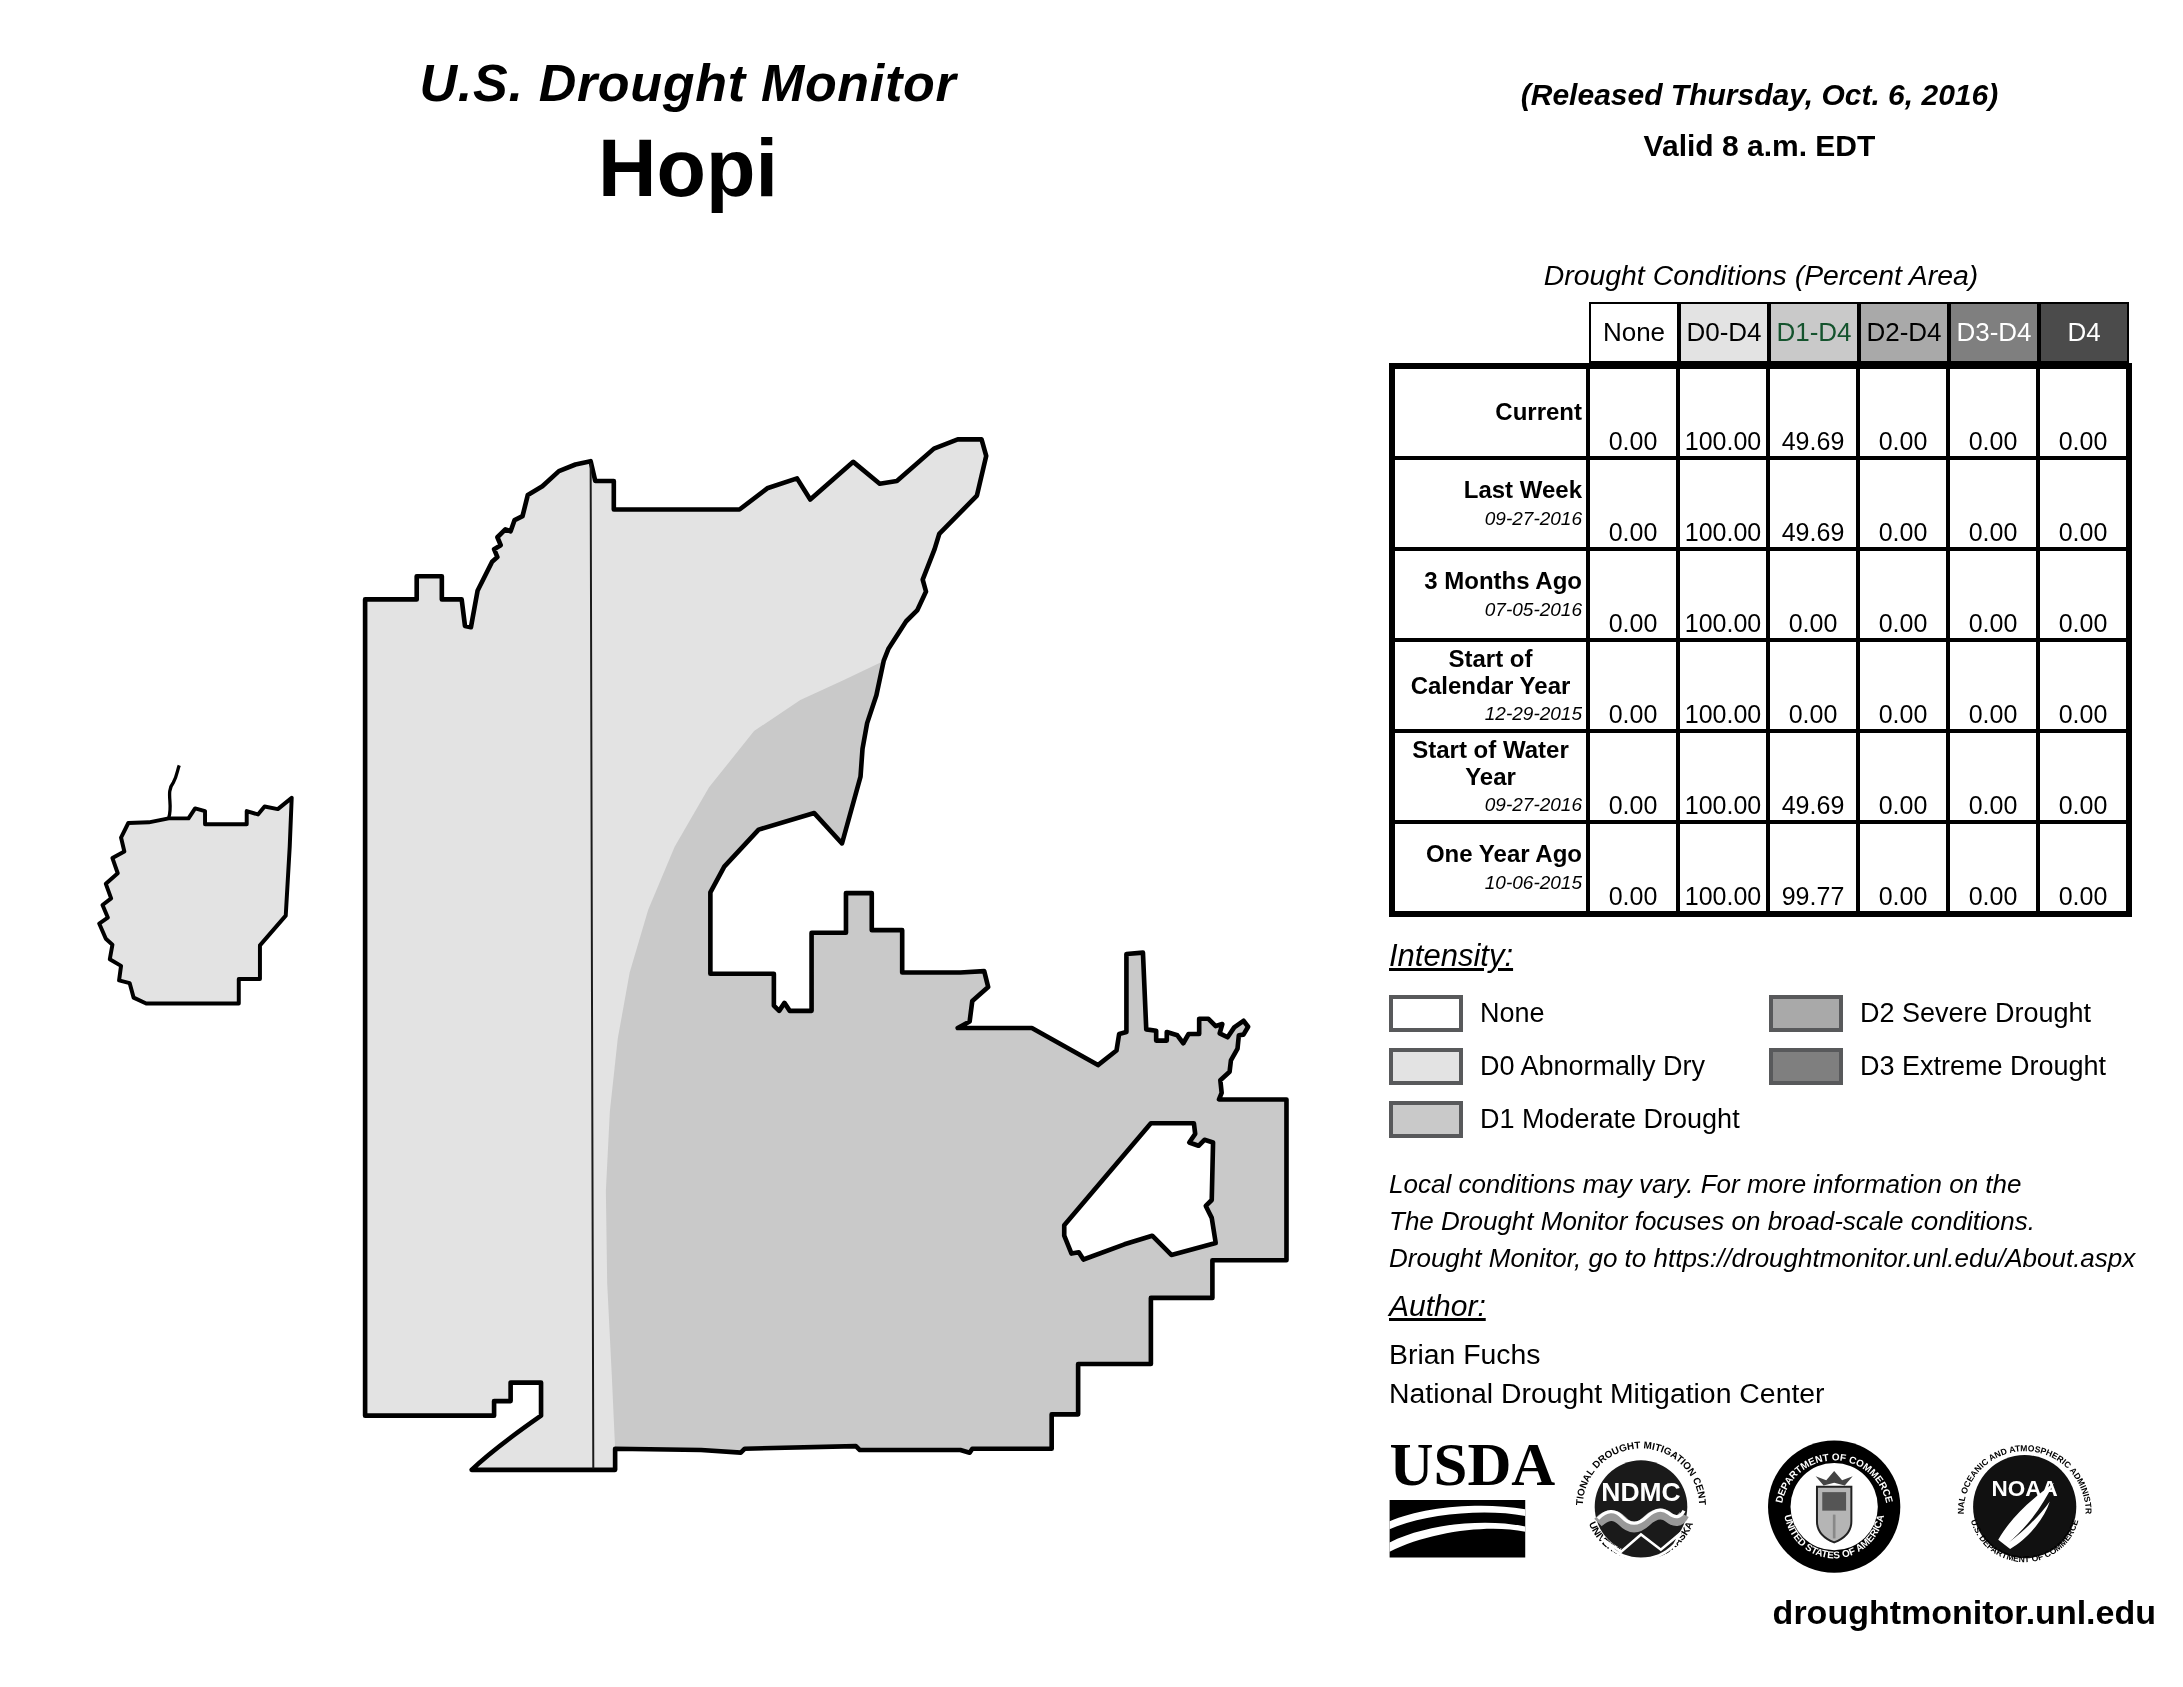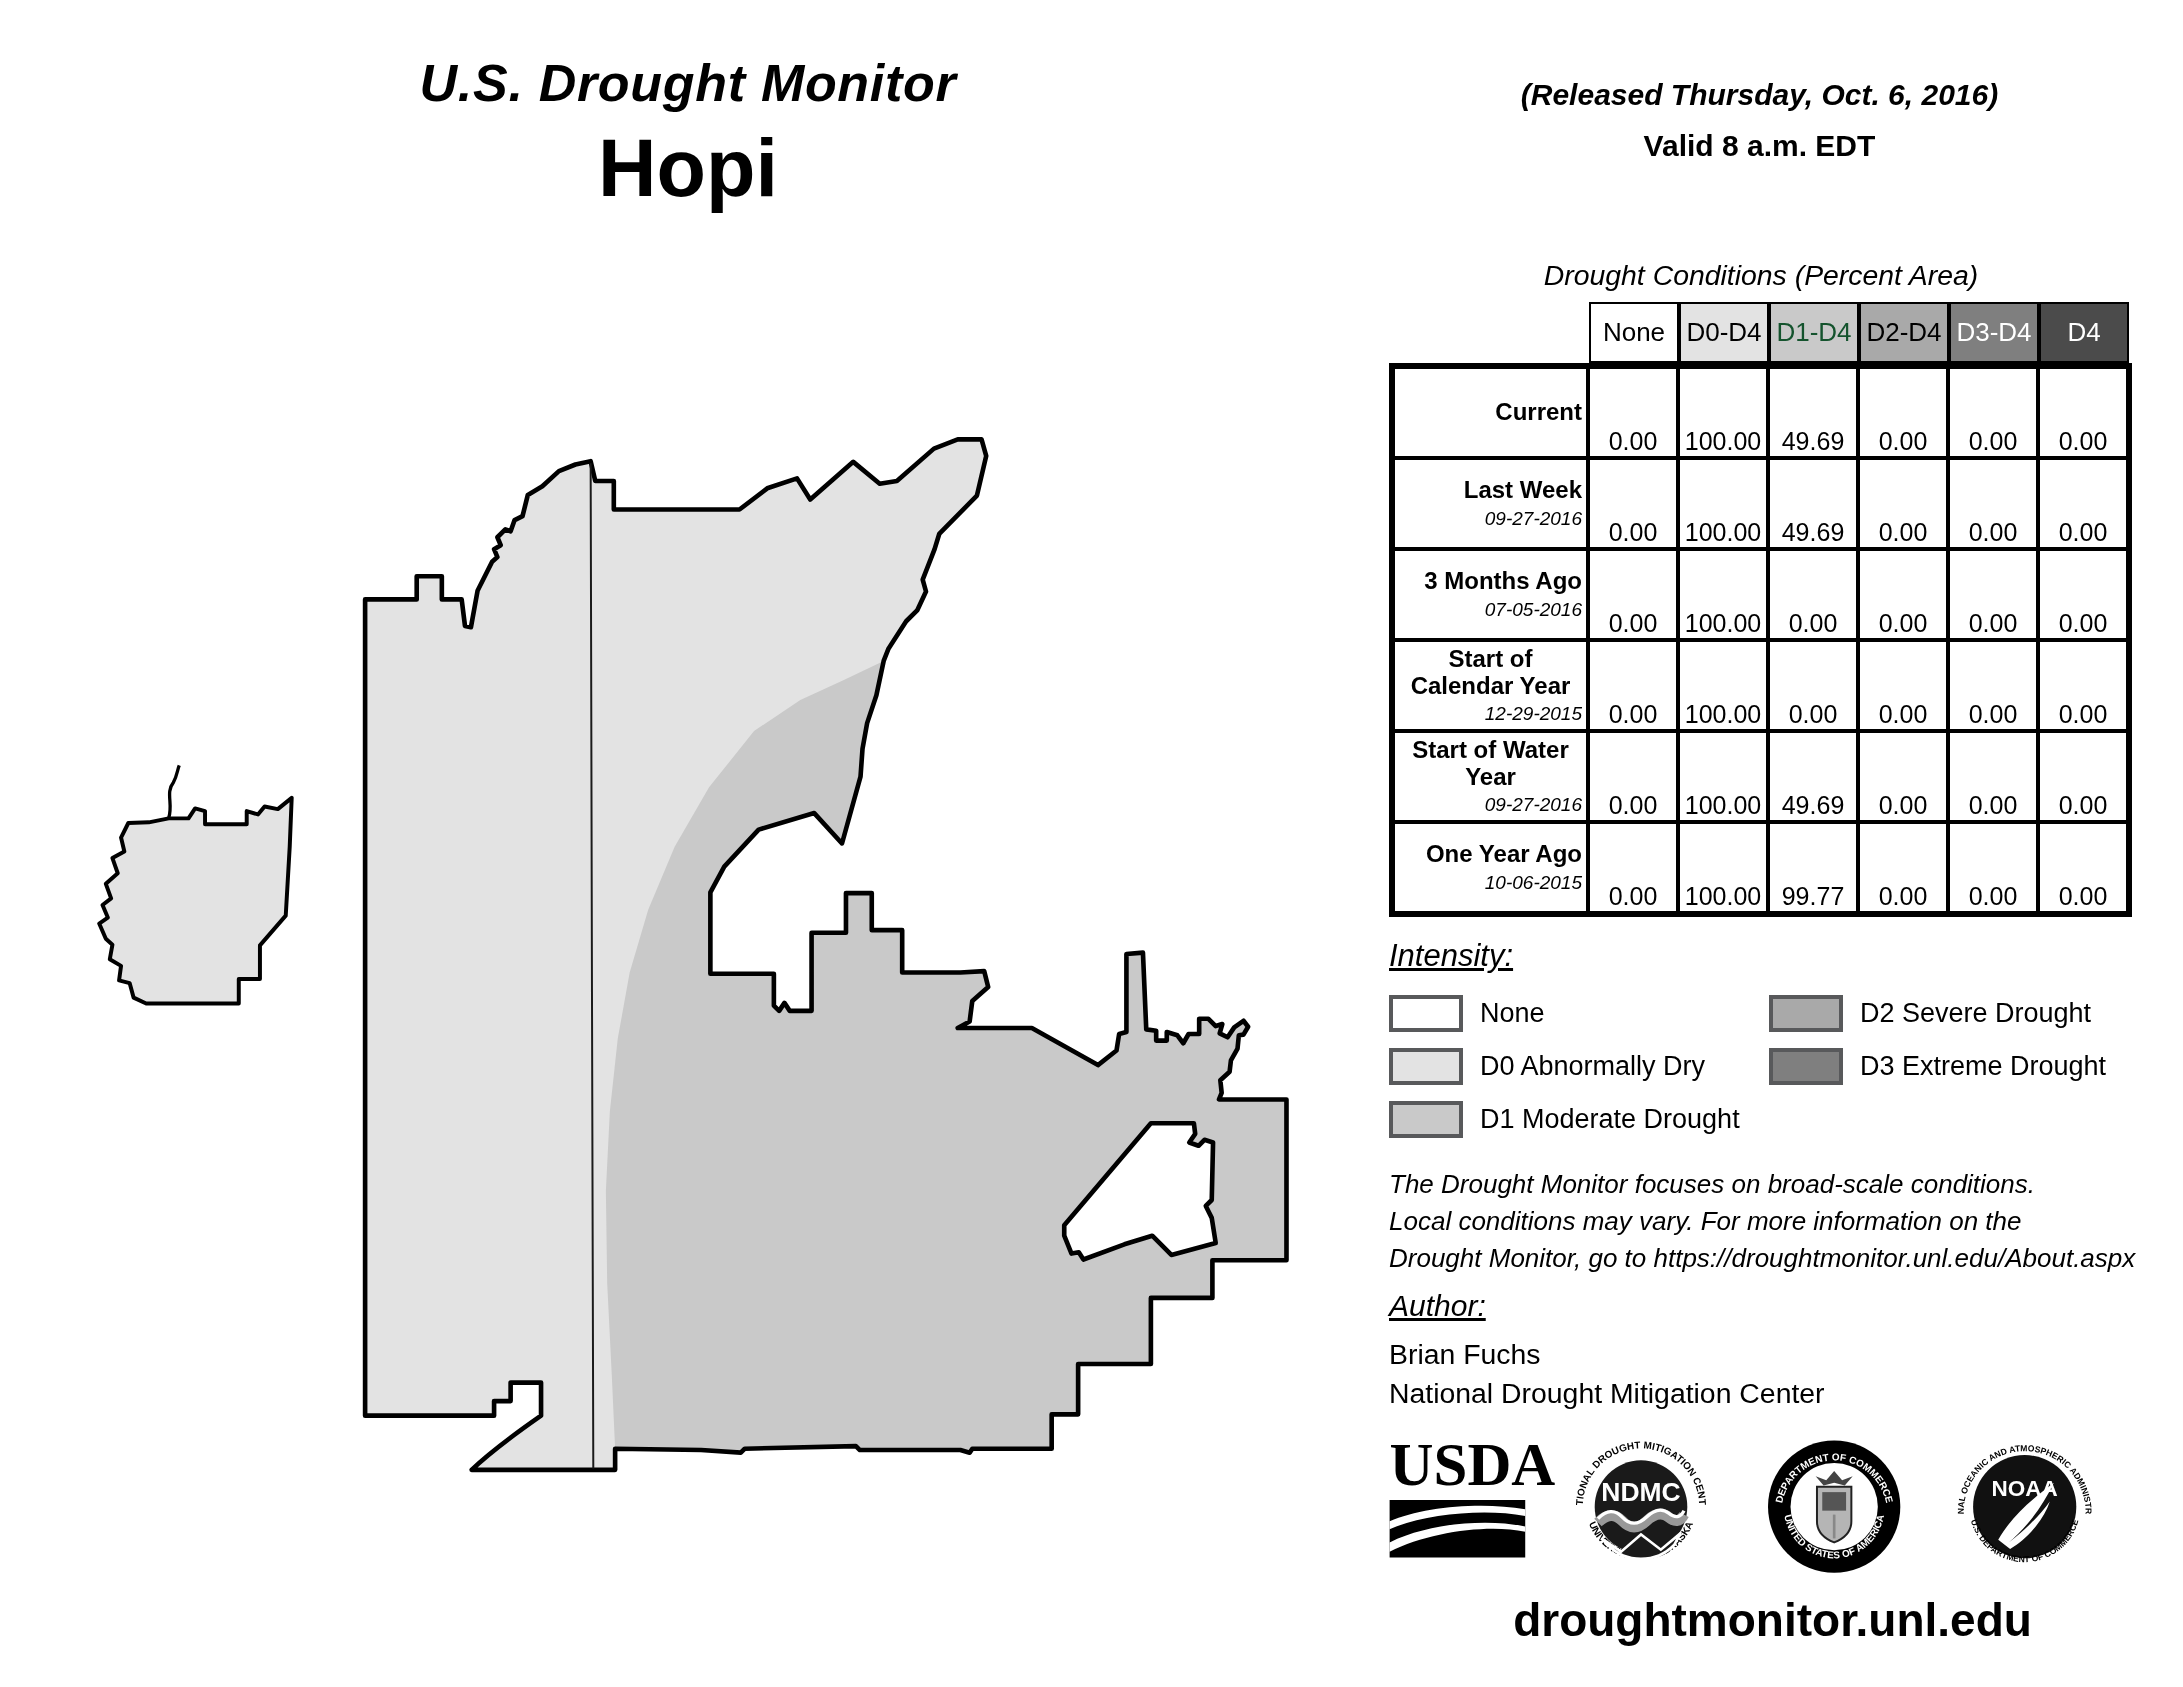--- a/index.html
+++ b/index.html
@@ -50,22 +50,22 @@
   .swatch{width:74px;height:37px;border:4.6px solid #58595b;box-sizing:border-box;
     margin-right:17px;flex:0 0 auto;}
   .leg-label{font-size:27px;}
 
   
   .disclaimer{left:1389px;top:1166px;font-size:26px;font-style:italic;line-height:1.42;}
   .author-h{left:1389px;top:1289px;font-size:30px;font-style:italic;
     text-decoration:underline;}
   .author-name{left:1389px;top:1338px;font-size:28.4px;}
   .author-org{left:1389px;top:1377px;font-size:28.4px;}
-  .footer{left:1389px;top:1593px;width:767px;text-align:center;
-    font-size:46px;font-weight:bold;}
+  .footer{left:1389px;top:1593px;width:767px;text-align:right;
+    font-size:34px;font-weight:bold;}
 
   
   .logos{left:1383px;top:1422px;}
 </style>
 </head>
 <body>
 
 <svg class="abs" style="left:0;top:0;" width="1389" height="1687" viewBox="0 0 2100 2550" xmlns="http://www.w3.org/2000/svg">
 
   <path fill="#e3e3e3" stroke="none" d="
@@ -263,22 +263,22 @@
     <div class="swatch c-d3"></div>
     <div class="leg-label">D3 Extreme Drought</div>
   </div>
   <div class="leg-item">
     <div class="swatch c-d1"></div>
     <div class="leg-label">D1 Moderate Drought</div>
   </div>
 </div>
 
 <div class="abs disclaimer">
+  <div>Local conditions may vary. For more information on the</div>
   <div>The Drought Monitor focuses on broad-scale conditions.</div>
-  <div>Local conditions may vary. For more information on the</div>
   <div>Drought Monitor, go to https://droughtmonitor.unl.edu/About.aspx</div>
 </div>
 
 <div class="abs author-h">Author:</div>
 <div class="abs author-name">Brian Fuchs</div>
 <div class="abs author-org">National Drought Mitigation Center</div>
 
 <svg class="abs logos" width="774" height="172" viewBox="0 0 1170 260" xmlns="http://www.w3.org/2000/svg">
 
   <g>

